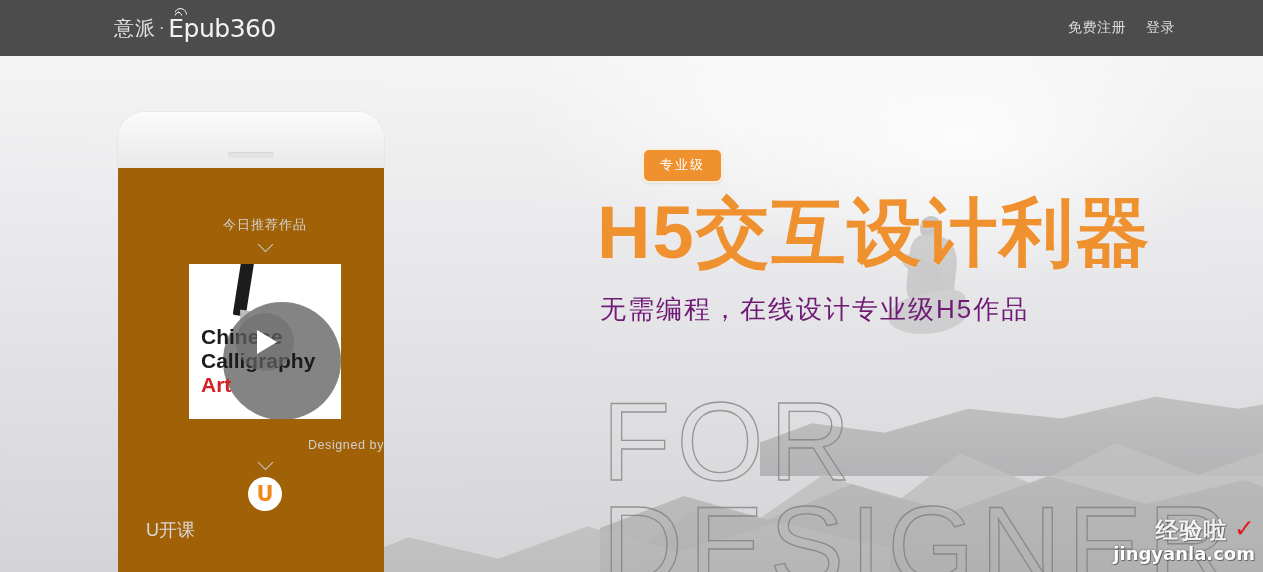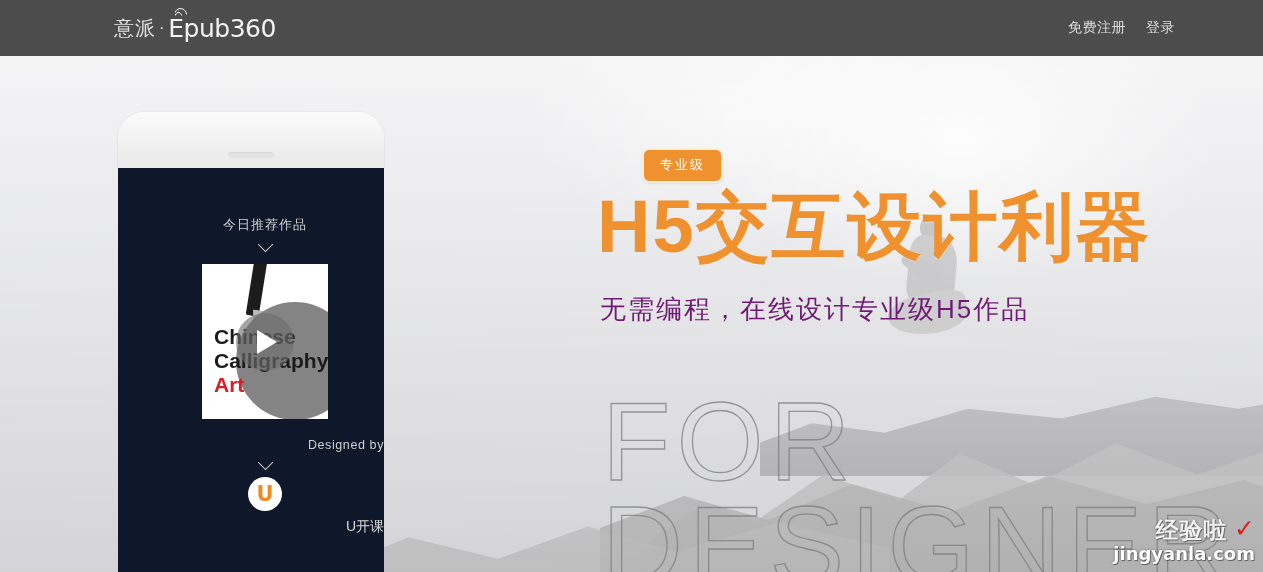--- a/index.html
+++ b/index.html
@@ -126,21 +126,21 @@
   .badge {
     position:absolute; left:602px; top:148px;
     background:#ef912f; color:#fff; font-size:13px;
     padding:6px 16px 7px; border-radius:7px;
     border:2px solid rgba(255,255,255,0.85);
     letter-spacing:2px; white-space:nowrap;
     box-shadow:0 1px 2px rgba(0,0,0,0.08);
     margin-left:40px;
   }
   .headline {
-    position:absolute; left:597px; top:186px;
+    position:absolute; left:597px; top:192px;
     font-size:74px; font-weight:bold; color:#ef912f;
     letter-spacing:2px; white-space:nowrap; line-height:1.1;
     text-shadow:0 1px 0 rgba(255,255,255,0.25);
   }
   .subline {
     position:absolute; left:600px; top:292px;
     font-size:26px; color:#701a75; letter-spacing:2px;
     white-space:nowrap;
   }
 
@@ -155,33 +155,33 @@
     border-radius:26px 26px 0 0;
     box-shadow:0 0 0 1px rgba(0,0,0,0.035);
   }
   .phone-speaker {
     position:absolute; left:50%; top:40px; transform:translateX(-50%);
     width:46px; height:6px; border-radius:3px;
     background:#e3e3e3; box-shadow:inset 0 1px 1px rgba(0,0,0,0.06);
   }
   .phone-screen {
     position:absolute; top:56px; left:0; width:266px; height:404px;
-    background:#0f172a; overflow:hidden;padding-left:28px;
+    background:#a16207; overflow:hidden;padding-left:28px;
   }
   .phone-label {
     text-align:center; color:#d3d3d3; font-size:13px;
     margin-top:48px; letter-spacing:1px;
   }
   .chev {
     display:block; margin:5px auto 0; width:11px; height:11px;
     border-right:1.6px solid #c9c9c9; border-bottom:1.6px solid #c9c9c9;
     transform:rotate(45deg);
   }
   .thumb {
-    position:relative; width:126px; height:155px; margin:14px auto 0;
+    position:relative; width:152px; height:155px; margin:14px auto 0;
     background:#ffffff; overflow:hidden;text-align:right;
   }
   .thumb-brush {
     position:absolute; left:48px; top:-4px; width:13px; height:56px;
     background:#1c1c1c; transform:rotate(9deg); border-radius:2px;
   }
   .thumb-brush2 {
     position:absolute; left:49px; top:46px; width:11px; height:26px;
     background:#bdbdbd; transform:rotate(9deg);
     clip-path:polygon(0 0,100% 0,58% 100%,40% 100%);
@@ -216,21 +216,21 @@
   .avatar {
     width:34px; height:34px; border-radius:50%; margin:9px auto 0;
     background:#ffffff; display:flex; align-items:center; justify-content:center;
     cursor:pointer;
   }
   .avatar-u {
     font-size:21px; font-weight:bold; color:#f08a1c;
     font-family:"DejaVu Sans", sans-serif; line-height:1;
   }
   .avatar-name {
-    text-align:right; color:#d9d9d9; font-size:14px; margin-top:7px;margin-left:48px;
+    text-align:left; color:#d9d9d9; font-size:18px; margin-top:7px;
   }
 
   
   .watermark {
     position:absolute; right:8px; bottom:8px; z-index:60;
     text-align:right; user-select:none;
   }
   .wm-cn {
     font-size:23px; font-weight:bold; color:#f2f2f2; letter-spacing:1px;
     text-shadow:0 0 2px rgba(0,0,0,0.45), 1px 1px 0 rgba(0,0,0,0.3);

